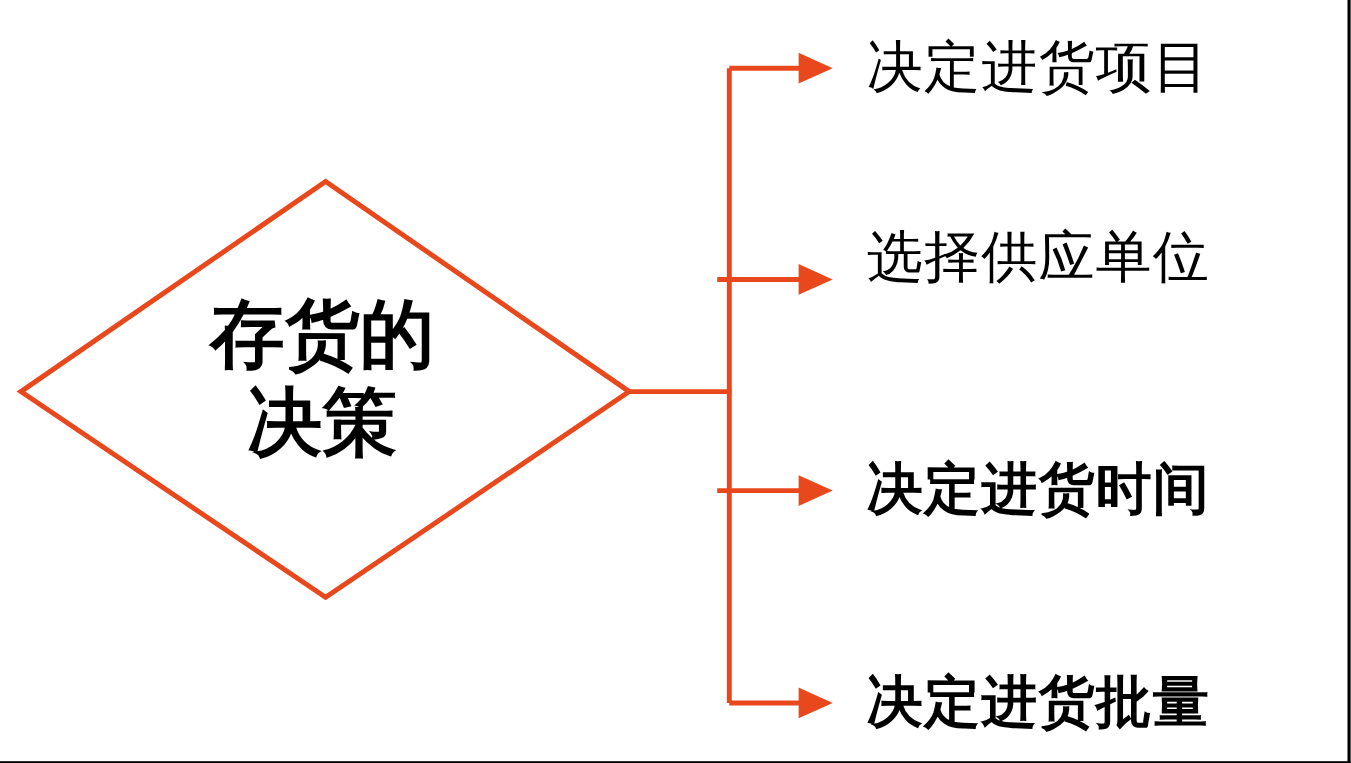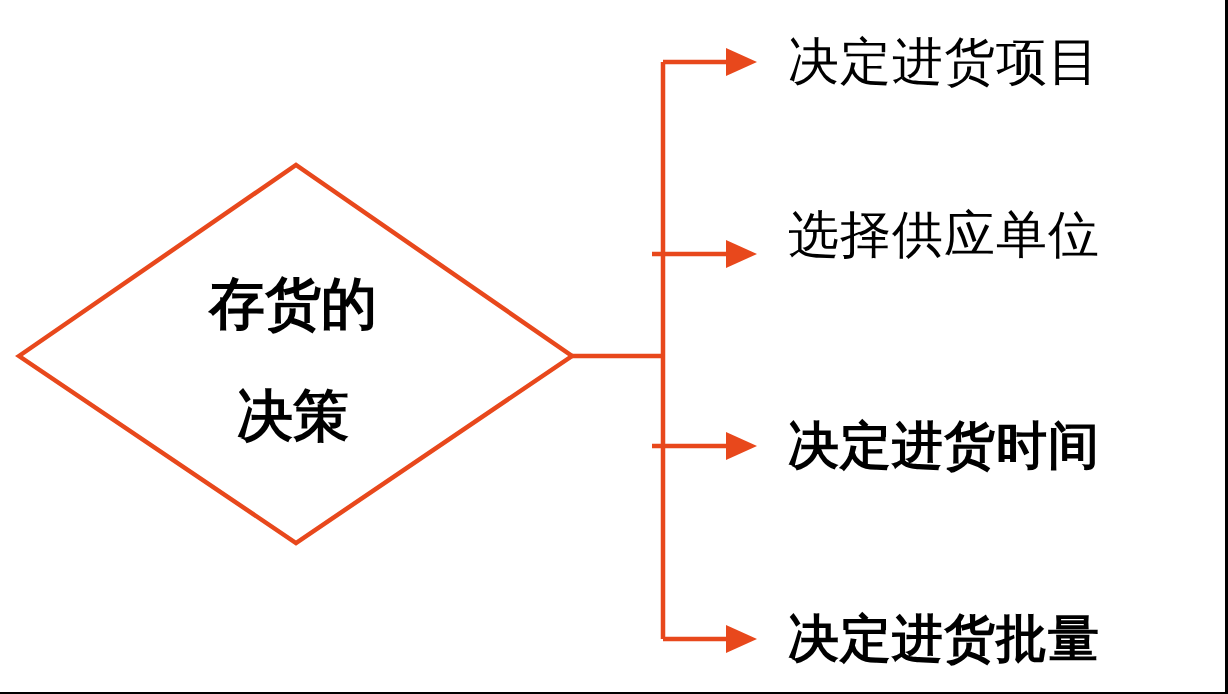--- a/index.html
+++ b/index.html
@@ -22,24 +22,24 @@
   .accent-stroke { stroke: var(--accent); stroke-width: 4.5; fill: none; }
   .accent-fill { fill: var(--accent); }
   .diamond-label {
     position: absolute;
     left: 43px;
     width: 500px;
     top: 264px;
     text-align: center;
     color: var(--ink);
     font-weight: bold;
-    font-size: 56px;
+    font-size: 68px;
   }
   .diamond-label .line { height: 80px; line-height: 80px; }
-  .diamond-label .line + .line { margin-top: 32px; }
+  .diamond-label .line + .line { }
   .branch-label {
     position: absolute;
     left: 788px;
     width: 436px;
     height: 84px;
     line-height: 84px;
     font-size: 51px;
     color: var(--ink);
     white-space: nowrap;
     letter-spacing: 1px;

